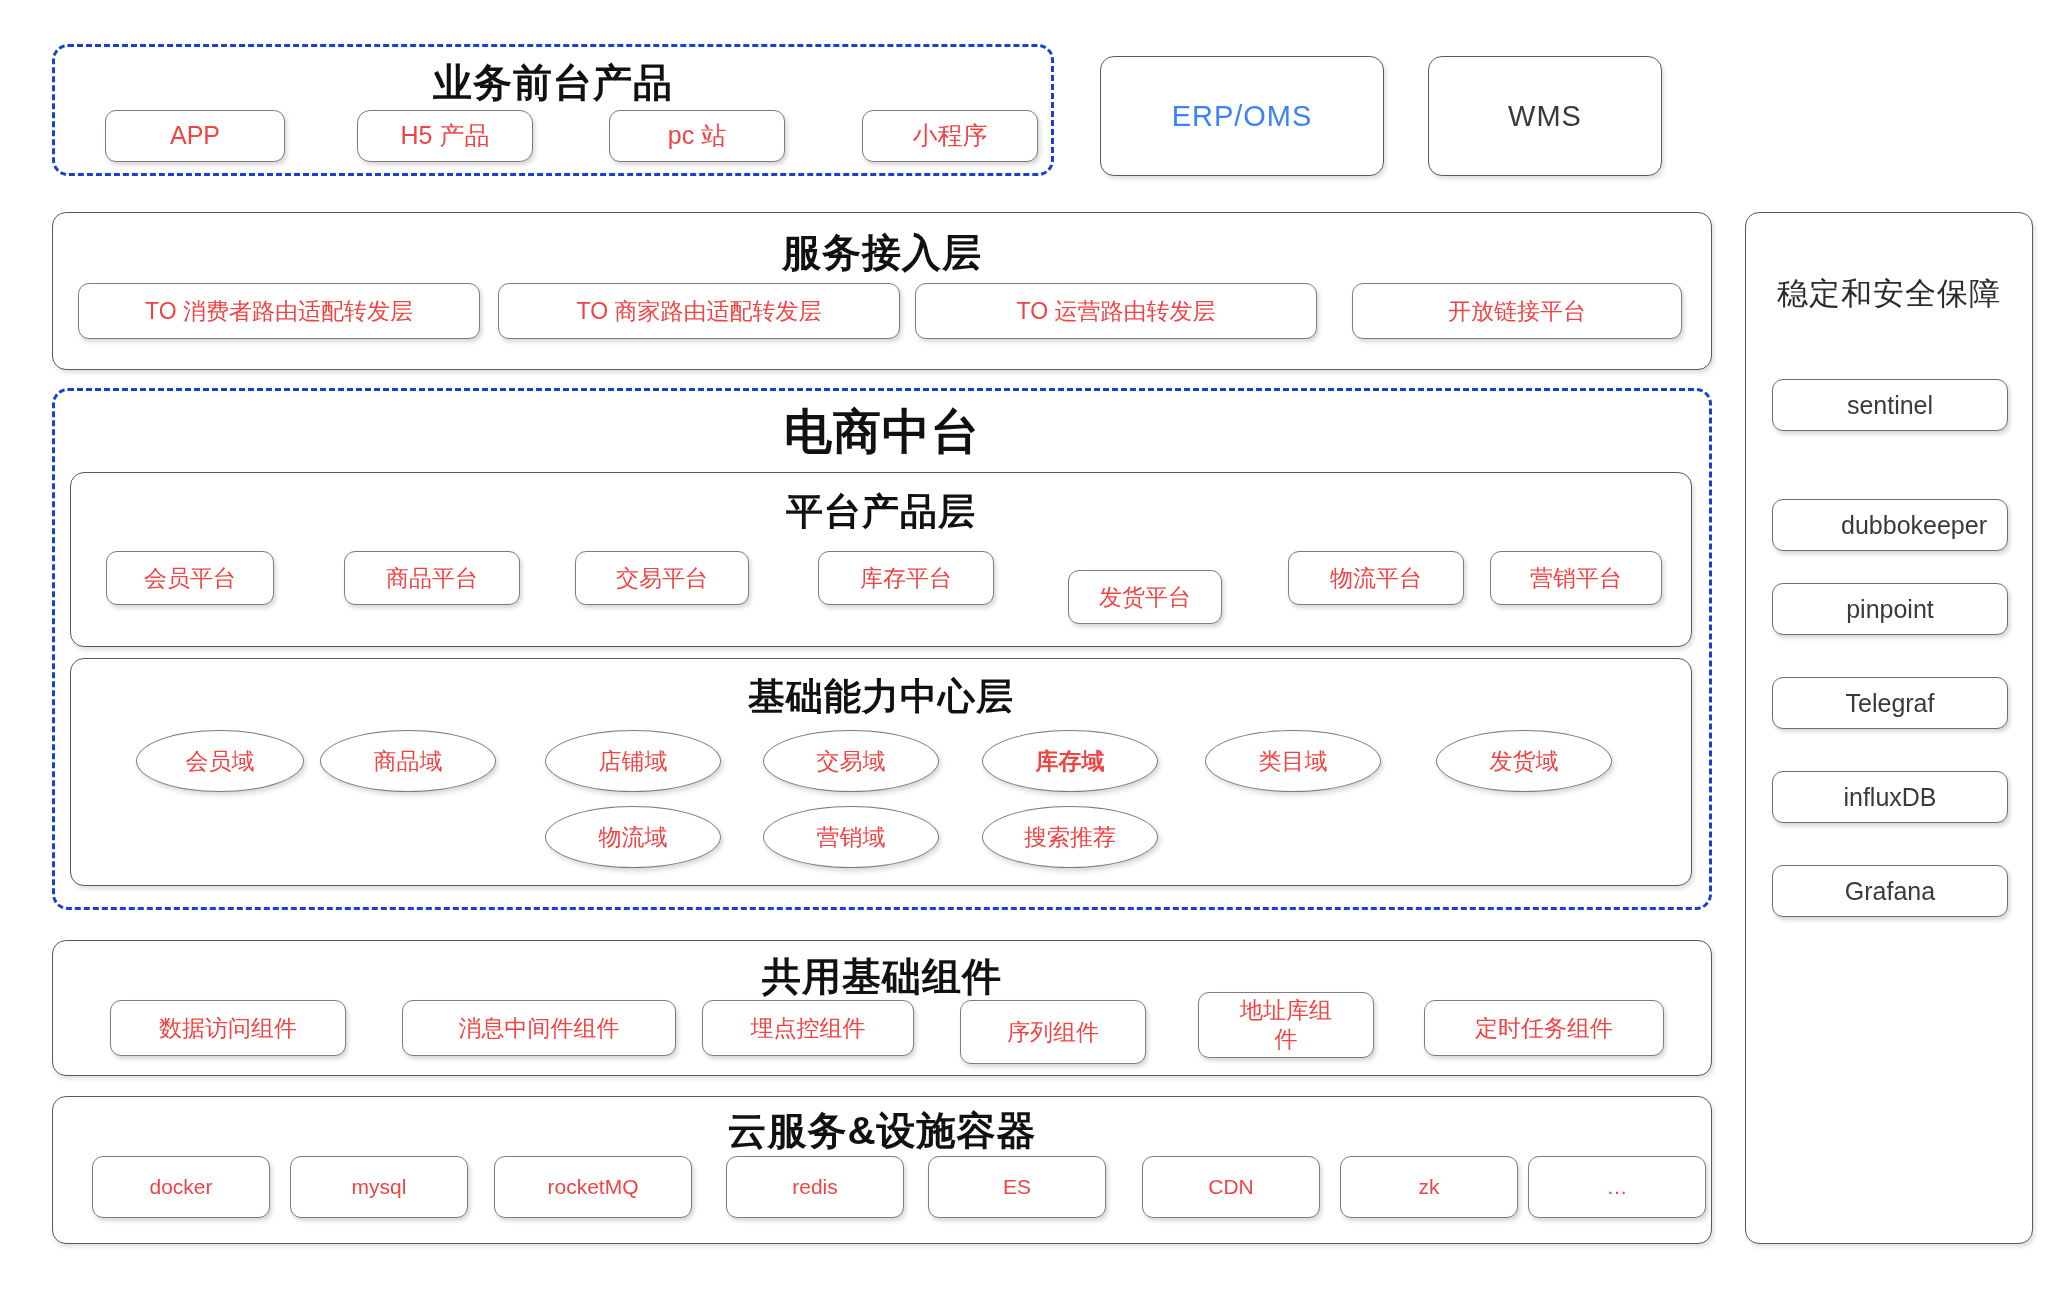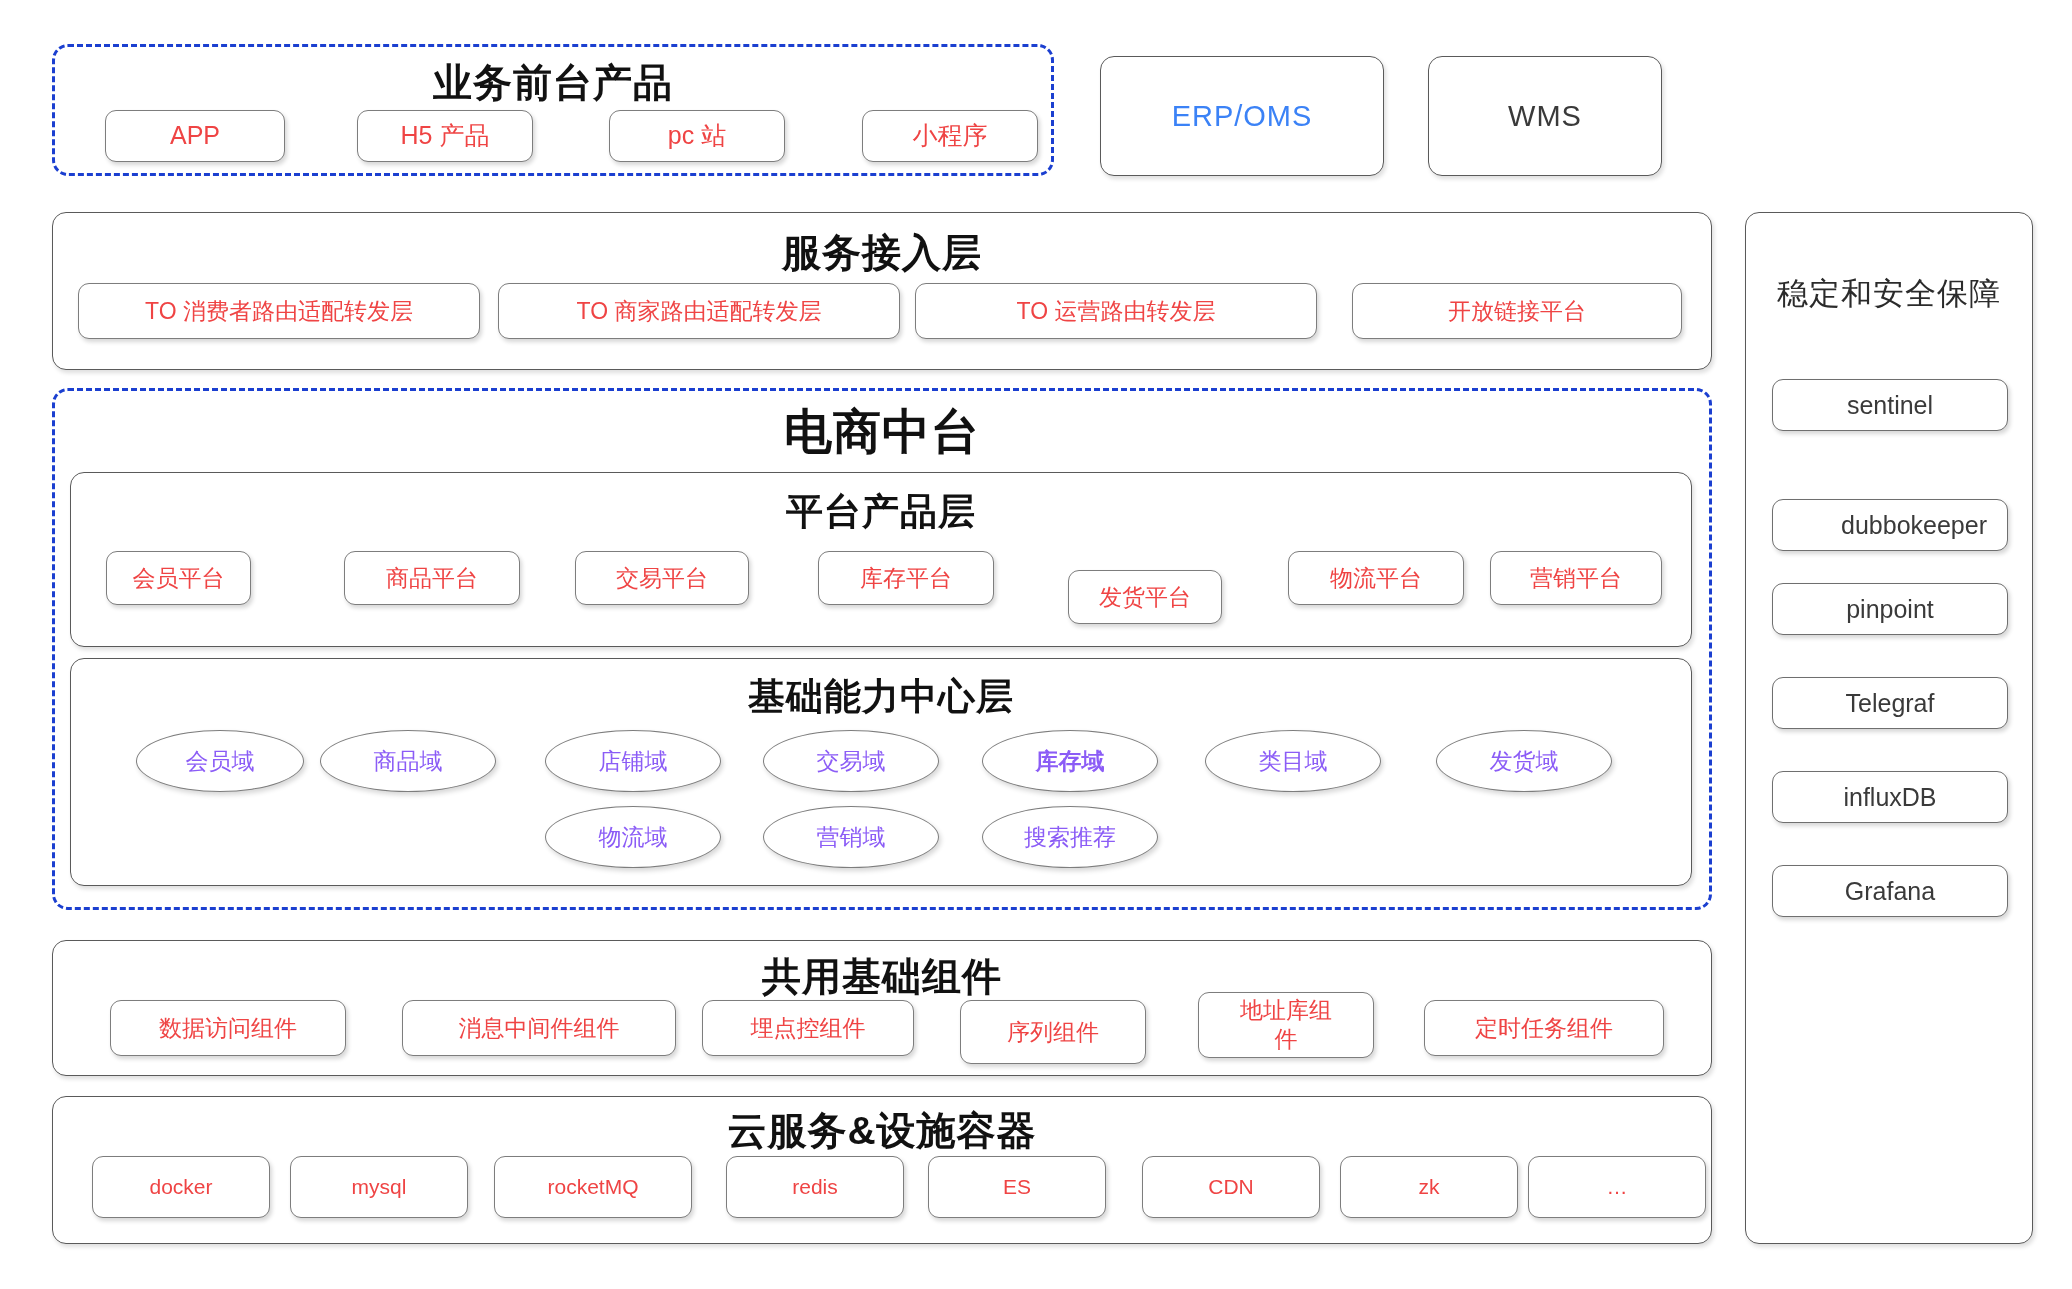--- a/index.html
+++ b/index.html
@@ -67,21 +67,21 @@
     position:absolute;
     box-sizing:border-box;
     background:#ffffff;
     border:1.6px solid #7d7d7d;
     border-radius:50%;
     box-shadow:2px 3px 5px rgba(0,0,0,0.16);
     display:flex;
     align-items:center;
     justify-content:center;
     font-size:23px;
-    color:#8b5cf6;
+    color:#ef4444;
     white-space:nowrap;
   }
 
   .side-chip{
     position:absolute;
     box-sizing:border-box;
     background:#ffffff;
     border:1.6px solid #6f6f6f;
     border-radius:11px;
     box-shadow:2px 3px 4px rgba(0,0,0,0.16);
@@ -91,21 +91,21 @@
   }
 </style>
 </head>
 <body>
 
 <div class="canvas">
 
   <div class="dashed" style="left:52px;top:44px;width:1002px;height:132px;"></div>
   <div class="sect-title t-xl" style="left:52px;top:56px;width:1002px;">业务前台产品</div>
   <div class="chip big" style="left:105px;top:110px;width:180px;height:52px;">APP</div>
-  <div class="chip big" style="left:357px;top:110px;width:176px;height:52px;">H5 产品</div>
+  <div class="chip big" style="left:357px;top:110px;width:176px;height:52px;border-radius:13px;">H5 产品</div>
   <div class="chip big" style="left:609px;top:110px;width:176px;height:52px;">pc 站</div>
   <div class="chip big" style="left:862px;top:110px;width:176px;height:52px;">小程序</div>
 
   <div class="panel" style="left:1100px;top:56px;width:284px;height:120px;"></div>
   <div class="sect-title t-md" style="left:1100px;top:100px;width:284px;font-weight:400;color:#3b82f6;">ERP/OMS</div>
 
   <div class="panel" style="left:1428px;top:56px;width:234px;height:120px;"></div>
   <div class="sect-title t-md" style="left:1428px;top:100px;width:234px;font-weight:400;color:#3a3a3a;">WMS</div>
 
   <div class="panel" style="left:52px;top:212px;width:1660px;height:158px;"></div>
@@ -113,21 +113,21 @@
   <div class="chip" style="left:78px;top:283px;width:402px;height:56px;">TO 消费者路由适配转发层</div>
   <div class="chip" style="left:498px;top:283px;width:402px;height:56px;">TO 商家路由适配转发层</div>
   <div class="chip" style="left:915px;top:283px;width:402px;height:56px;">TO  运营路由转发层</div>
   <div class="chip" style="left:1352px;top:283px;width:330px;height:56px;">开放链接平台</div>
 
   <div class="dashed" style="left:52px;top:388px;width:1660px;height:522px;"></div>
   <div class="sect-title t-xl" style="left:52px;top:400px;width:1660px;font-size:48px;">电商中台</div>
 
   <div class="panel" style="left:70px;top:472px;width:1622px;height:175px;"></div>
   <div class="sect-title t-lg" style="left:70px;top:487px;width:1622px;font-size:37px;">平台产品层</div>
-  <div class="chip" style="left:106px;top:551px;width:145px;height:54px;">会员平台</div>
+  <div class="chip" style="left:106px;top:551px;width:168px;height:54px;">会员平台</div>
   <div class="chip" style="left:344px;top:551px;width:176px;height:54px;">商品平台</div>
   <div class="chip" style="left:575px;top:551px;width:174px;height:54px;">交易平台</div>
   <div class="chip" style="left:818px;top:551px;width:176px;height:54px;">库存平台</div>
   <div class="chip" style="left:1068px;top:570px;width:154px;height:54px;">发货平台</div>
   <div class="chip" style="left:1288px;top:551px;width:176px;height:54px;">物流平台</div>
   <div class="chip" style="left:1490px;top:551px;width:172px;height:54px;">营销平台</div>
 
   <div class="panel" style="left:70px;top:658px;width:1622px;height:228px;"></div>
   <div class="sect-title t-lg" style="left:70px;top:672px;width:1622px;font-size:37px;">基础能力中心层</div>
 

